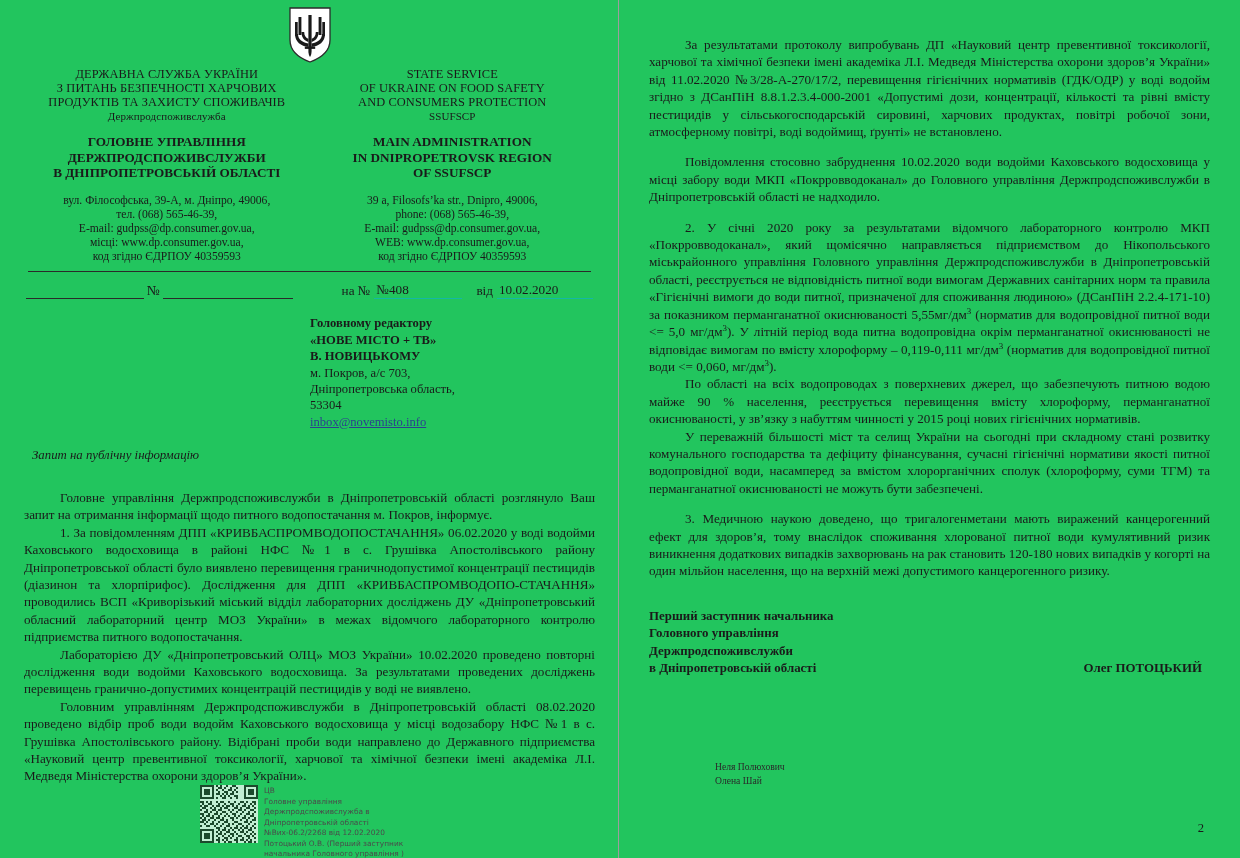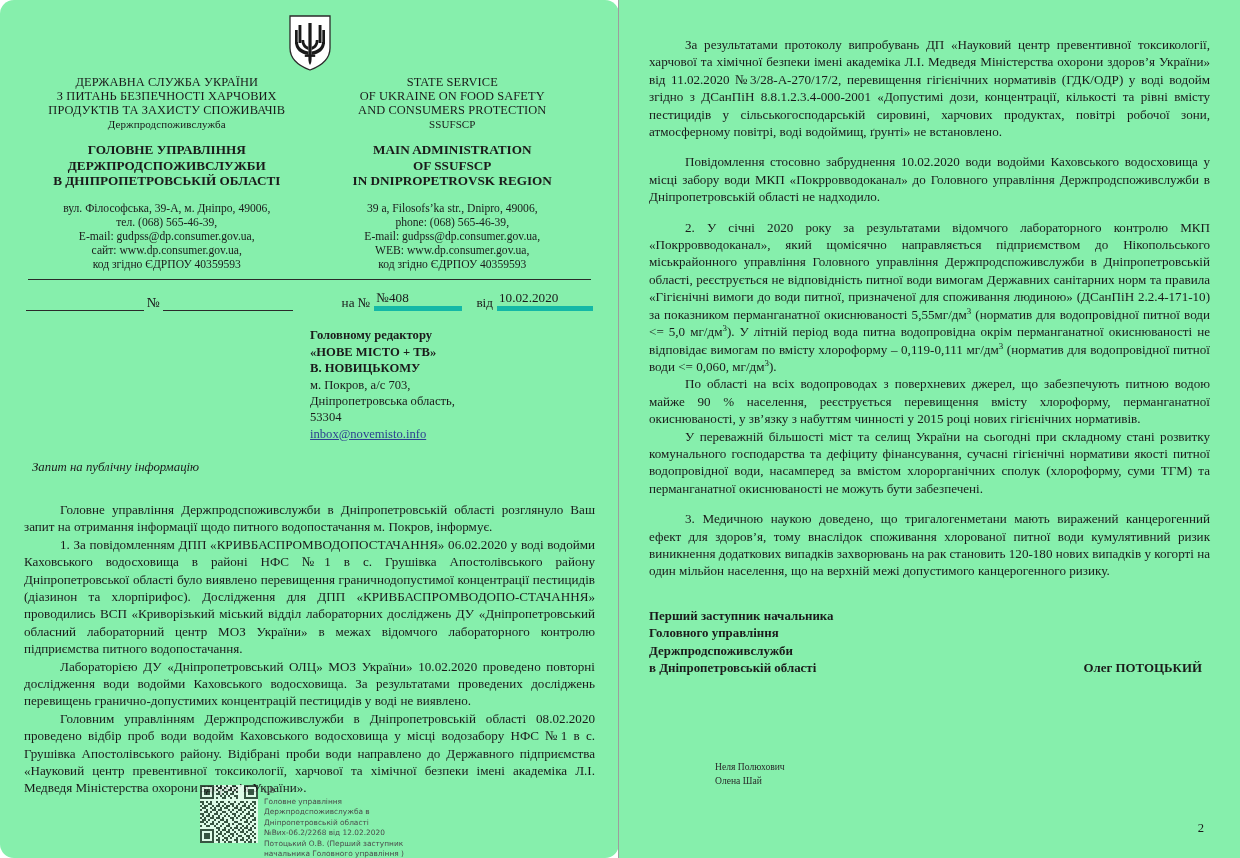--- a/index.html
+++ b/index.html
@@ -16,28 +16,27 @@
     position: relative;
   }
   .spread {
     display: flex;
     width: 1240px;
     height: 858px;
     position: relative;
   }
   .page {
     position: relative;
-    background: #86efac;
+    background: #22c55e;
     height: 858px;
     box-sizing: border-box;
   }
   .page-left {
     width: 619px;
-    padding: 8px 24px;
-    border-radius: 14px;
+    padding: 0 24px;
   }
   .page-right {
     width: 621px;
     padding: 0 30px;
   }
   .gutter {
     position: absolute;
     left: 618px;
     top: 0;
     width: 2px;
@@ -106,21 +105,21 @@
     font-size: 13.6px;
   }
   .ref-blank2 {
     flex: 0 0 130px;
     border-bottom: 1px solid #2a2a2a;
     height: 15px;
   }
   .ref-spacer { flex: 1 1 auto; }
   .ref-label { padding-right: 4px; }
   .ref-val {
-    border-bottom: 5px solid #14b8a6;
+    border-bottom: 1px solid #14b8a6;
     min-width: 84px;
     text-align: left;
     padding: 0 2px;
   }
   .ref-val.date { min-width: 92px; }
 
   
   .addressee {
     margin-top: 16px;
     margin-left: 286px;
@@ -247,35 +246,35 @@
         </div>
         <div class="lh-admin">
           <div>ГОЛОВНЕ УПРАВЛІННЯ</div>
           <div>ДЕРЖПРОДСПОЖИВСЛУЖБИ</div>
           <div>В ДНІПРОПЕТРОВСЬКІЙ ОБЛАСТІ</div>
         </div>
         <div class="lh-contacts">
           <div>вул. Філософська, 39-А, м. Дніпро, 49006,</div>
           <div>тел. (068) 565-46-39,</div>
           <div>E-mail: gudpss@dp.consumer.gov.ua,</div>
-          <div>сайт: www.dp.consumer.gov.ua,</div>
+          <div>місці: www.dp.consumer.gov.ua,</div>
           <div>код згідно ЄДРПОУ 40359593</div>
         </div>
       </div>
       <div class="lh-col">
         <div class="lh-org">
           <div>STATE SERVICE</div>
           <div>OF UKRAINE ON FOOD SAFETY</div>
           <div>AND CONSUMERS PROTECTION</div>
           <div class="sub">SSUFSCP</div>
         </div>
         <div class="lh-admin">
           <div>MAIN ADMINISTRATION</div>
+          <div>IN DNIPROPETROVSK REGION</div>
           <div>OF SSUFSCP</div>
-          <div>IN DNIPROPETROVSK REGION</div>
         </div>
         <div class="lh-contacts">
           <div>39 a, Filosofs’ka str., Dnipro, 49006,</div>
           <div>phone: (068) 565-46-39,</div>
           <div>E-mail: gudpss@dp.consumer.gov.ua,</div>
           <div>WEB: www.dp.consumer.gov.ua,</div>
           <div>код згідно ЄДРПОУ 40359593</div>
         </div>
       </div>
     </div>

